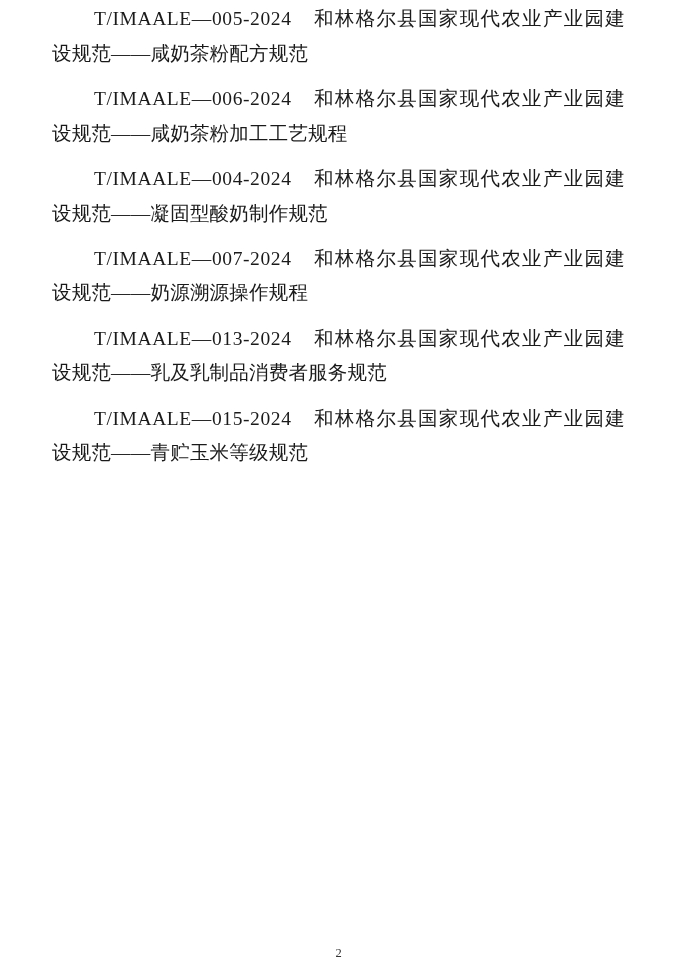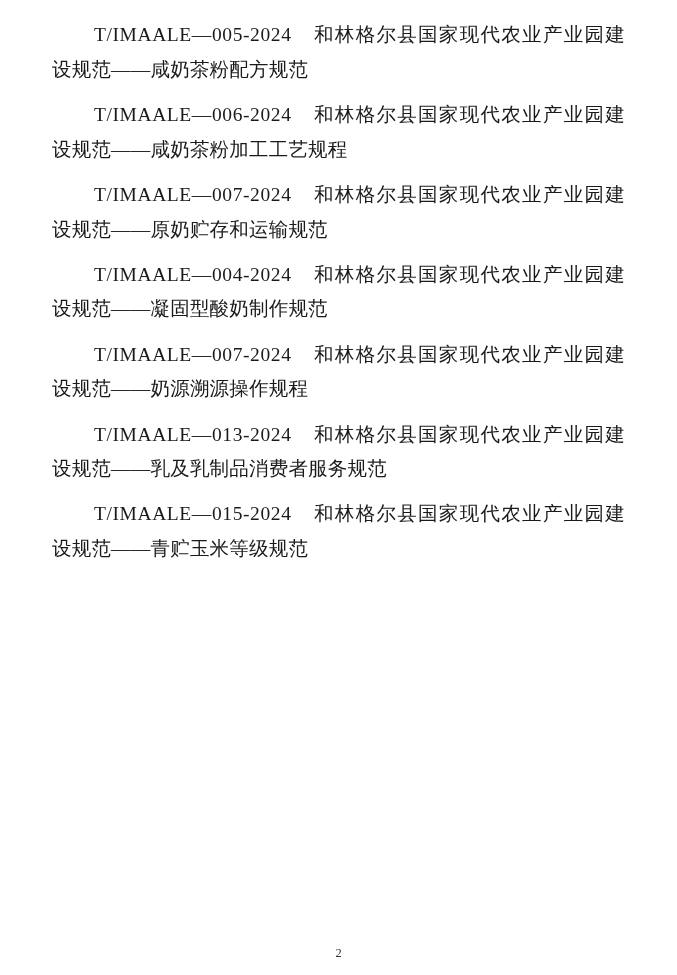--- a/index.html
+++ b/index.html
@@ -10,21 +10,21 @@
   body {
     font-family: "Liberation Serif", "DejaVu Serif", serif;
     color: #1a1a1a;
   }
   .page {
     position: relative;
     width: 677px;
     height: 975px;
     background: #ffffff;
     box-sizing: border-box;
-    padding: 18px 52px 0 52px;
+    padding: 2px 52px 0 52px;
     overflow: hidden;
   }
   .doc-body {
     display: block;
   }
   .std-entry {
     font-size: 19.5px;
     line-height: 1.78;
     text-indent: 2.15em;
     margin: 0 0 10.5px 0;
@@ -60,23 +60,20 @@
   <div class="doc-body">
 
     <p class="std-entry">
       <span class="code">T/IMAALE—005-2024</span><span class="gap"></span><span>和林格尔县国家现代农业产业园建设规范——咸奶茶粉配方规范</span>
     </p>
 
     <p class="std-entry">
       <span class="code">T/IMAALE—006-2024</span><span class="gap"></span><span>和林格尔县国家现代农业产业园建设规范——咸奶茶粉加工工艺规程</span>
     </p>
 
-    <p class="std-entry">
-      <span class="code">T/IMAALE—007-2024</span><span class="gap"></span><span>和林格尔县国家现代农业产业园建设规范——原奶贮存和运输规范</span>
-    </p>
 
 
     <p class="std-entry">
       <span class="code">T/IMAALE—004-2024</span><span class="gap"></span><span>和林格尔县国家现代农业产业园建设规范——凝固型酸奶制作规范</span>
     </p>
 
 
 
     <p class="std-entry">
       <span class="code">T/IMAALE—007-2024</span><span class="gap"></span><span>和林格尔县国家现代农业产业园建设规范——奶源溯源操作规程</span>

